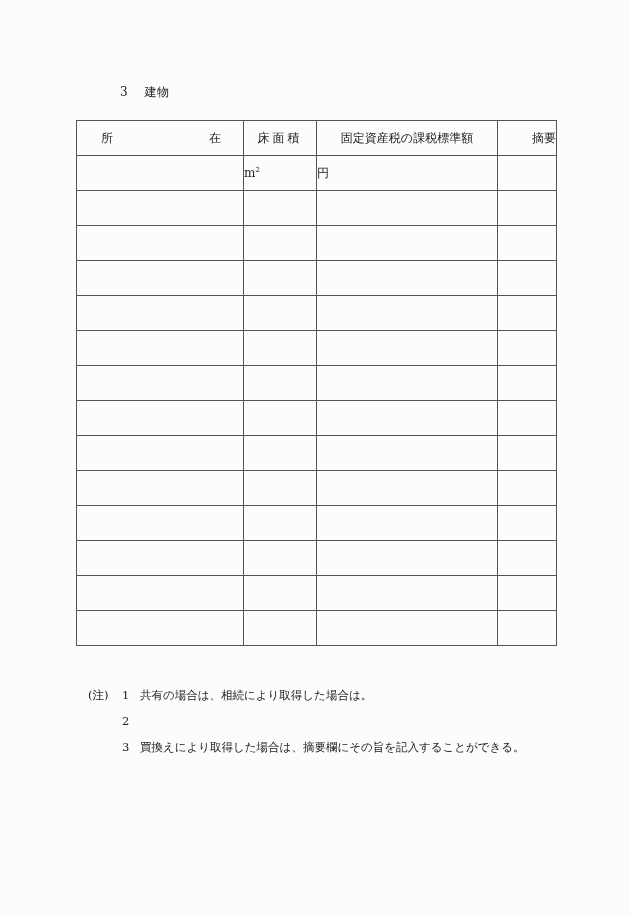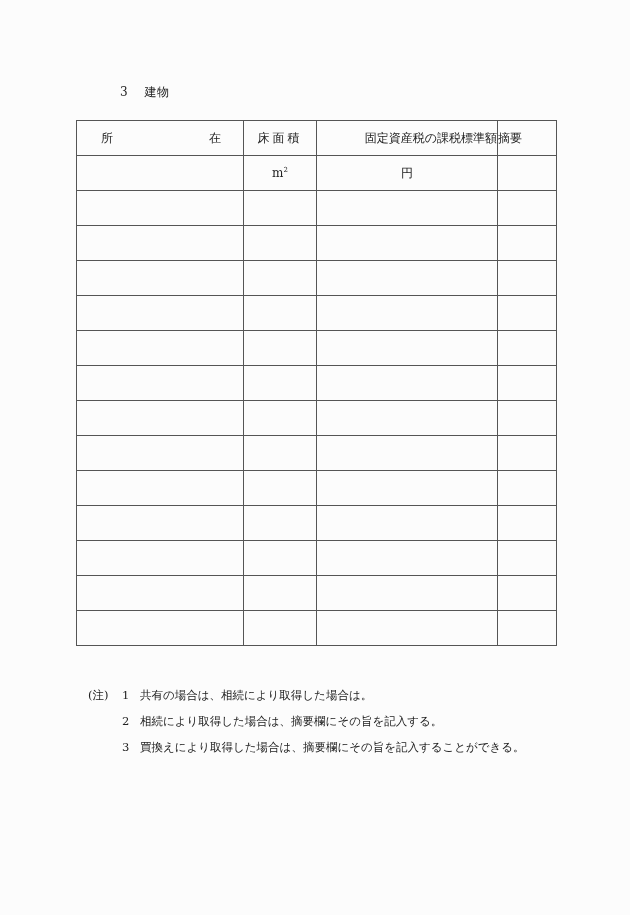--- a/index.html
+++ b/index.html
@@ -30,23 +30,23 @@
       font-size: 12px;
       box-sizing: border-box;
     }
     .col-loc { width: 167px; }
     .col-area { width: 73px; }
     .col-value { width: 181px; }
     .col-note { width: 59px; }
     th.h-loc { text-align: left; }
     th.h-loc .wrap { display: flex; justify-content: space-between; padding: 0 22px 0 24px; }
     th.h-area { letter-spacing: 3px; }
-    th.h-value { text-align: right; }
-    th.h-note { text-align: left; font-family: Liberation Serif, serif; }
-    td.unit { text-align: center; padding-right: 6px; font-size: 11px; }
+    th.h-value { text-align: center; }
+    th.h-note { text-align: right; font-family: Liberation Serif, serif; }
+    td.unit { text-align: left; padding-right: 6px; font-size: 11px; }
     td.unit sup { font-size: 7px; }
     .notes {
       position: absolute; left: 88px; top: 682px;
       font-size: 11.5px; line-height: 26px;
     }
     .note-line { display: flex; white-space: nowrap; }
     .note-prefix { width: 34px; }
     .note-num { width: 18px; }
   </style>
 </head>
@@ -167,20 +167,19 @@
 
 <div class="notes">
   <div class="note-line">
     <span class="note-prefix">(注)</span>
     <span class="note-num">1</span>
     <span>共有の場合は、相続により取得した場合は。</span>
   </div>
   <div class="note-line">
     <span class="note-prefix"></span>
     <span class="note-num">2</span>
-    <span>相続により取得した場合は、摘要欄にその旨を記入する。</span>
   </div>
   <div class="note-line">
     <span class="note-prefix"></span>
     <span class="note-num">3</span>
     <span>買換えにより取得した場合は、摘要欄にその旨を記入することができる。</span>
   </div>
 </div>
 
 </body></html>

